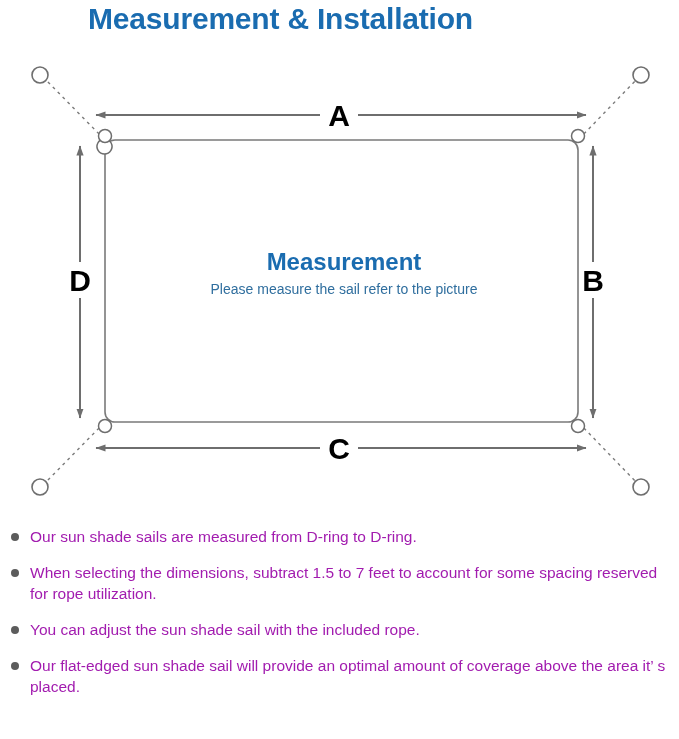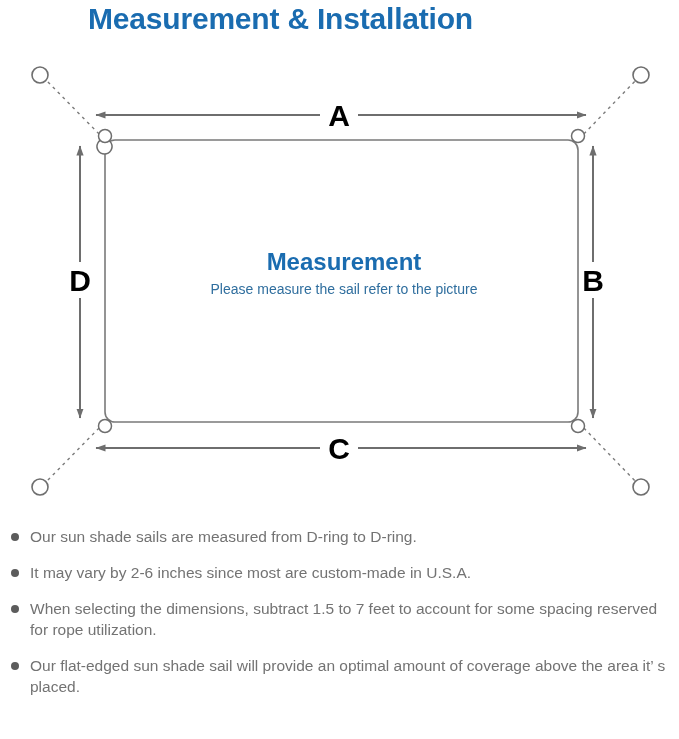--- a/index.html
+++ b/index.html
@@ -70,21 +70,21 @@
     left: 0;
     width: 679px;
   }
   .note-item {
     position: relative;
     padding-left: 30px;
     padding-right: 6px;
     margin-bottom: 15px;
     font-size: 15.5px;
     line-height: 21px;
-    color: #737373;
+    color: #a21caf;
   }
   .note-item:last-child {
     margin-bottom: 12px;
   }
   .note-bullet {
     position: absolute;
     left: 11px;
     top: 7px;
     width: 8px;
     height: 8px;
@@ -163,23 +163,23 @@
   </svg>
 </div>
 
 <div class="notes">
   <div class="note-item">
     <span class="note-bullet"></span>
     <span class="note-text">Our sun shade sails are measured from D-ring to D-ring.</span>
   </div>
   <div class="note-item">
     <span class="note-bullet"></span>
-    <span class="note-text">It may vary by 2-6 inches since most are custom-made in U.S.A.</span>
+    <span class="note-text">When selecting the dimensions, subtract 1.5 to 7 feet to account for some spacing reserved for rope utilization.</span>
   </div>
   <div class="note-item">
     <span class="note-bullet"></span>
-    <span class="note-text">When selecting the dimensions, subtract 1.5 to 7 feet to account for some spacing reserved for rope utilization.</span>
+    <span class="note-text">You can adjust the sun shade sail with the included rope.</span>
   </div>
   <div class="note-item">
     <span class="note-bullet"></span>
     <span class="note-text">Our flat-edged sun shade sail will provide an optimal amount of coverage above the area it’ s placed.</span>
   </div>
 </div>
 
 </body></html>

